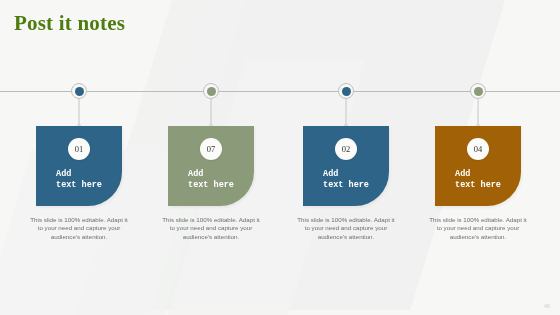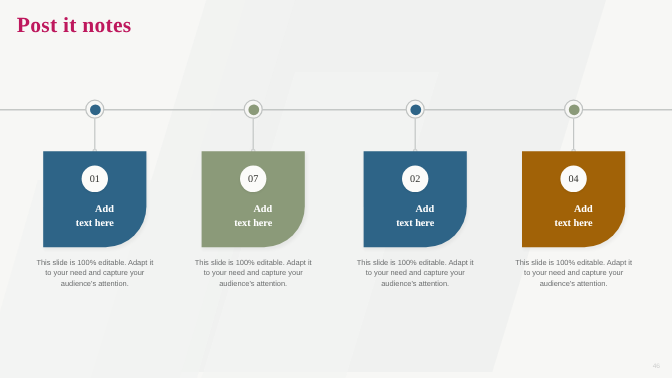--- a/index.html
+++ b/index.html
@@ -63,22 +63,22 @@
     opacity: .75;
   }
 
   
   .slide-title {
     position: absolute;
     left: 14px;
     top: 11px;
     font-family: "Liberation Serif", serif;
     font-weight: bold;
-    font-size: 18px;
-    color: #be185d;
+    font-size: 21px;
+    color: #4d7c0f;
     letter-spacing: .2px;
     z-index: 5;
   }
 
   
   .timeline-rail {
     position: absolute;
     left: 0;
     right: 0;
     top: 91px;
@@ -167,22 +167,22 @@
     display: flex;
     align-items: center;
     justify-content: center;
     font-family: "Liberation Serif", serif;
     font-size: 8.5px;
     color: #33332f;
     box-shadow: 0 1px 2px rgba(0,0,0,.07);
   }
   .note-label {
     margin-top: 9px;
-    text-align: right;
-    font-family: Liberation Serif, serif;
+    text-align: left;
+    font-family: Liberation Mono, monospace;
     font-weight: bold;
     font-size: 8.5px;
     line-height: 11px;
     color: #ffffff;
     white-space: pre-line;
   }
 
   
   .desc {
     position: absolute;

